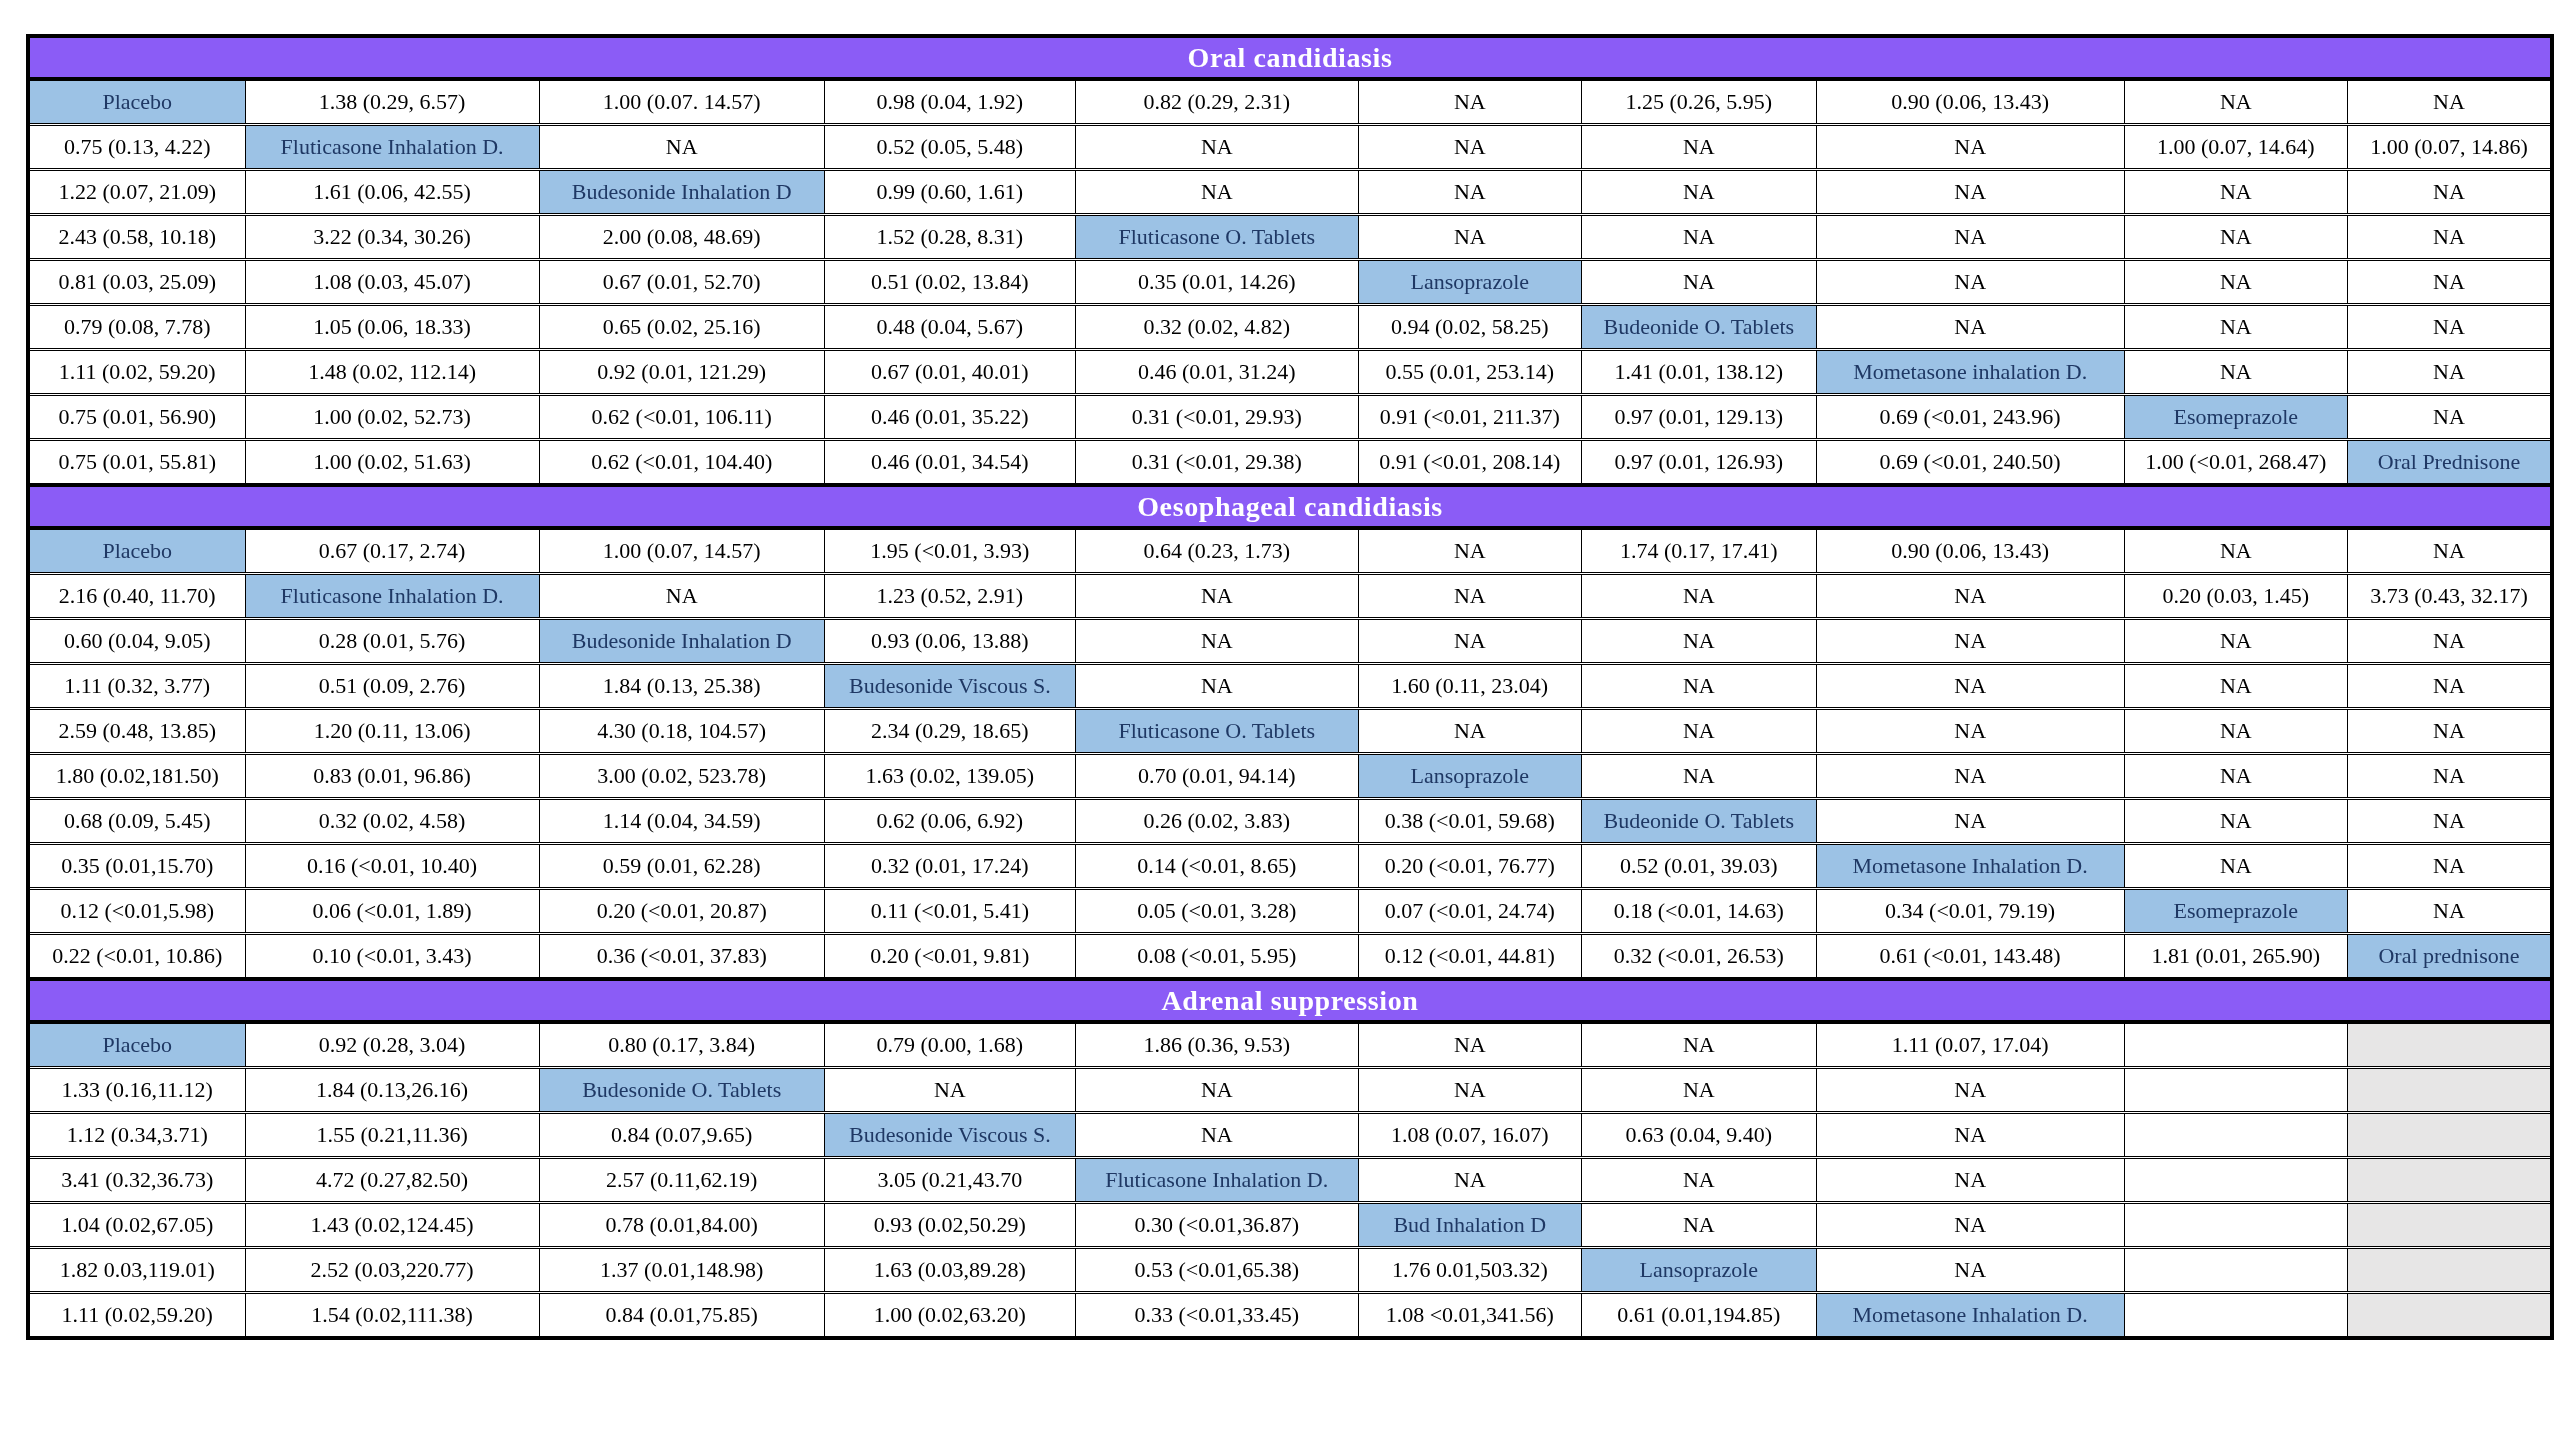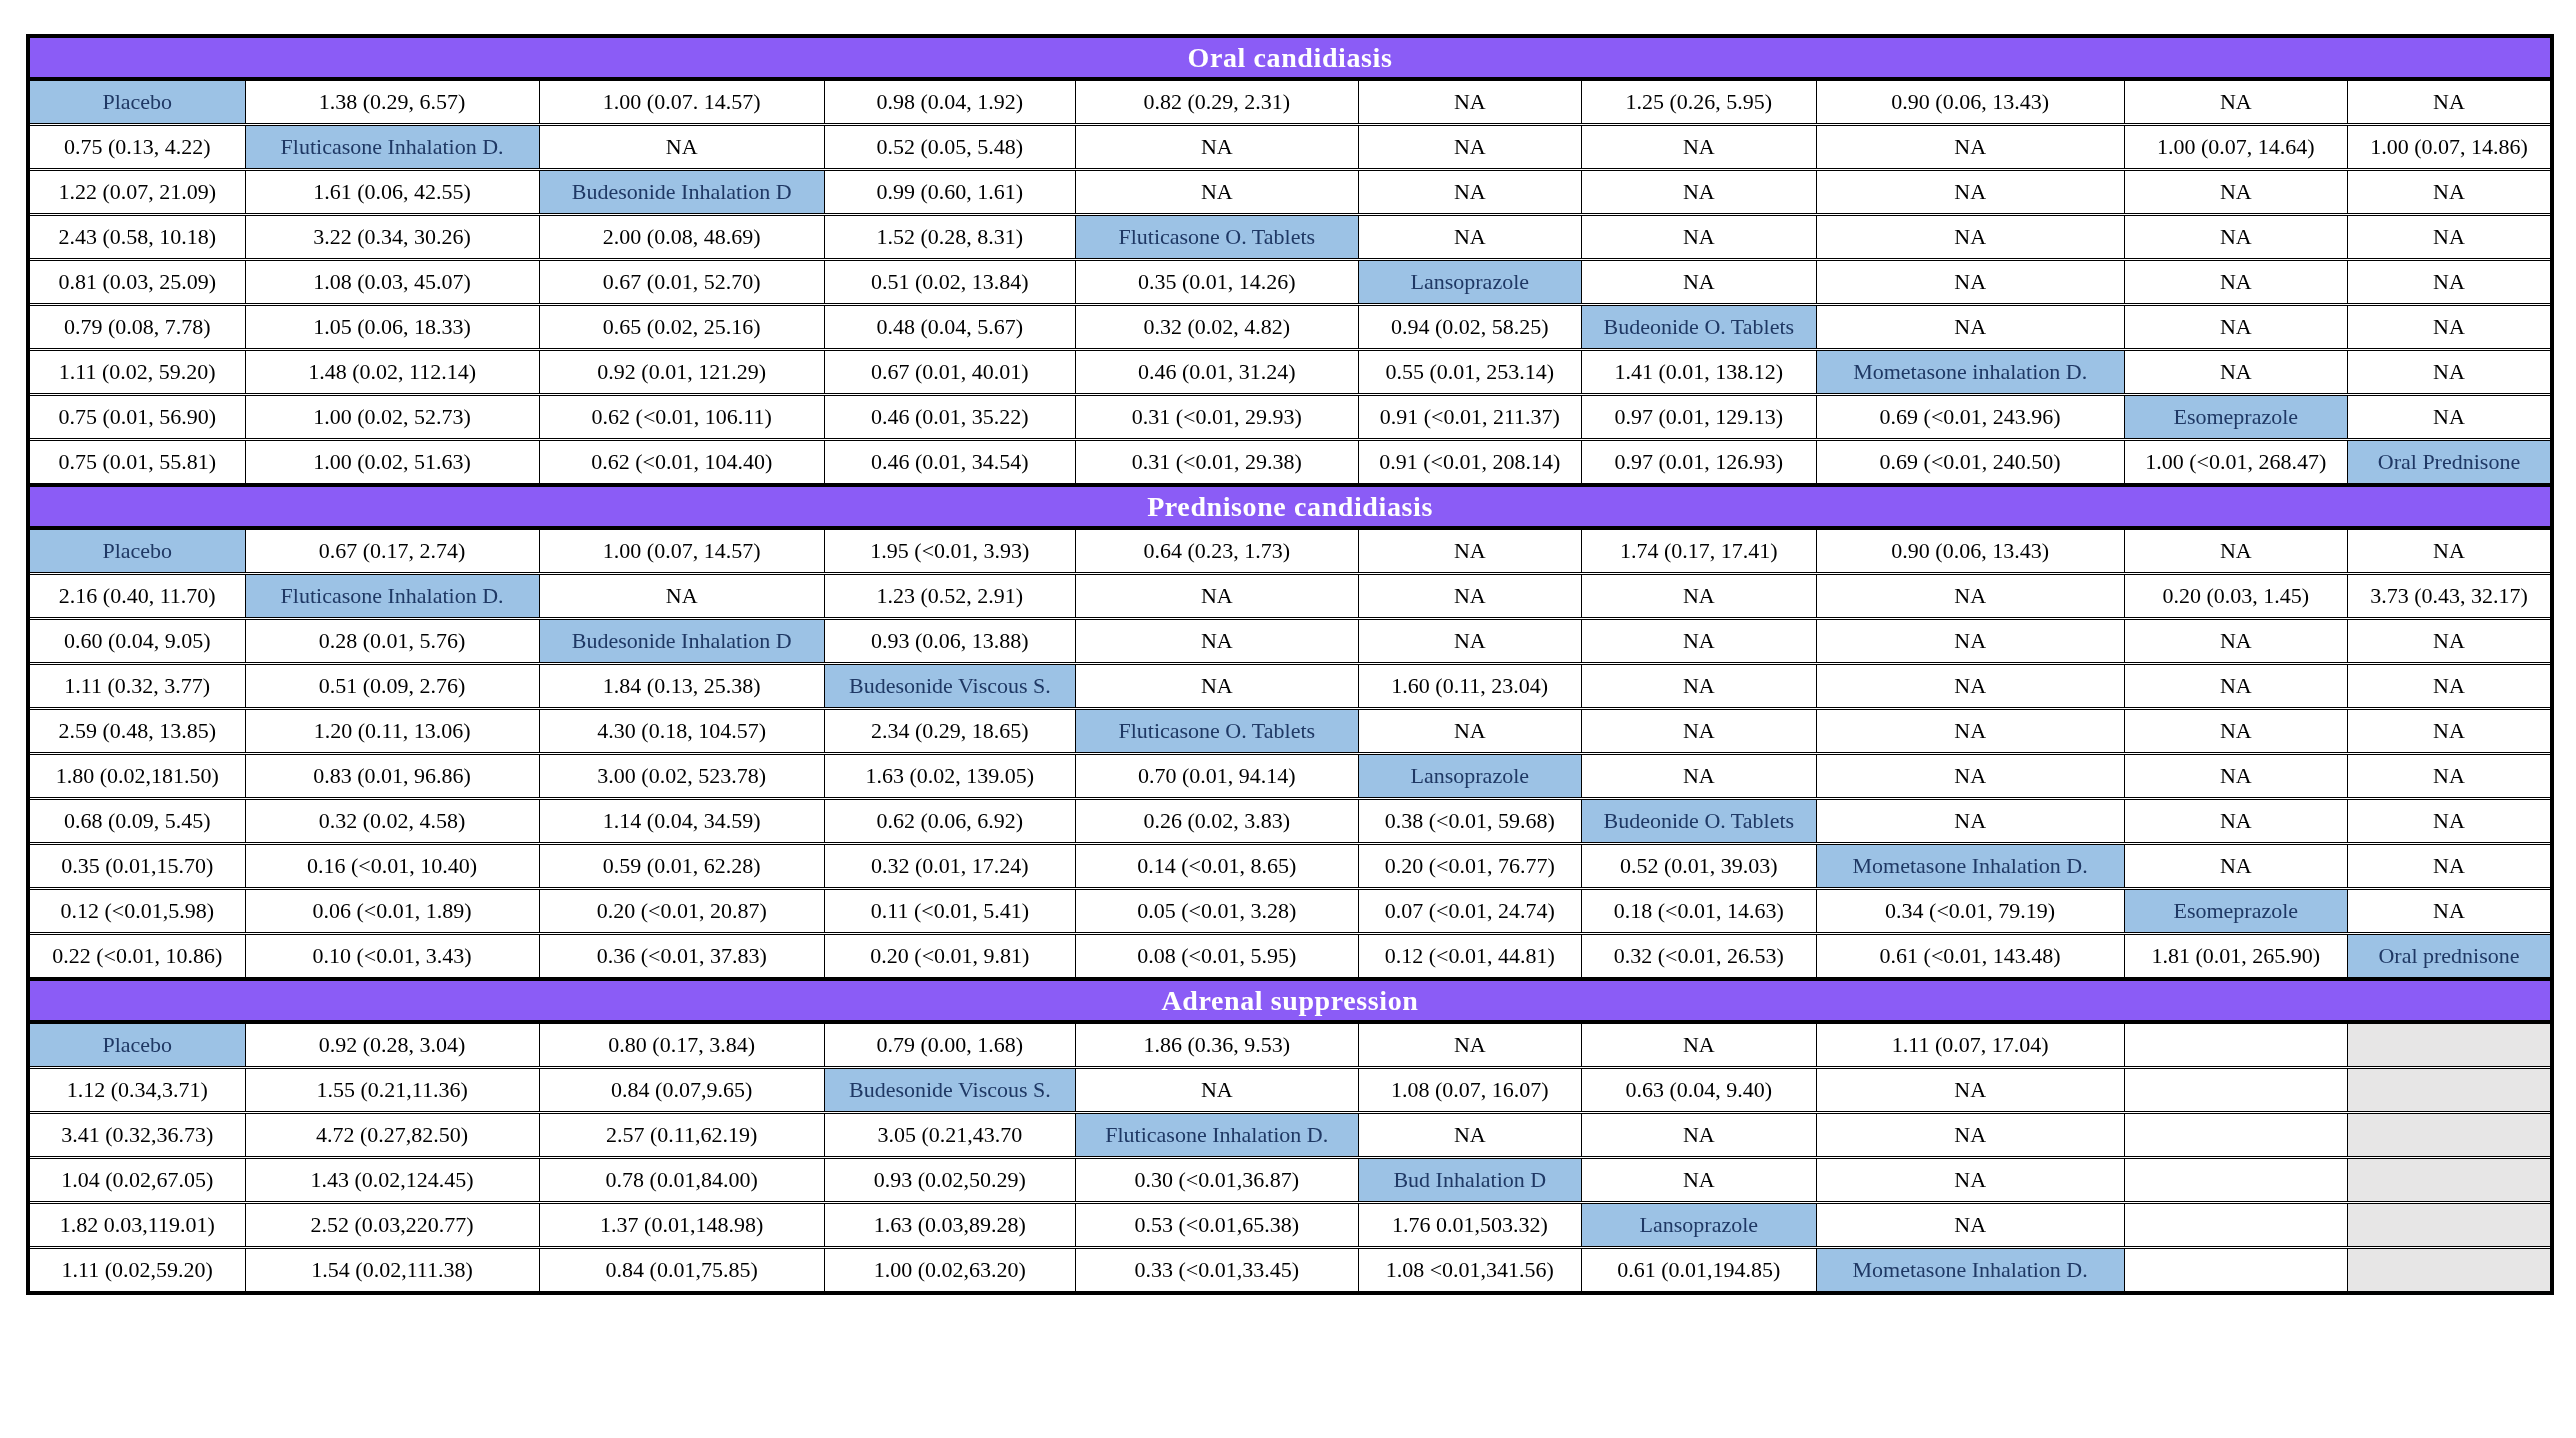--- a/index.html
+++ b/index.html
@@ -180,21 +180,21 @@
         <td>0.31 (&lt;0.01, 29.38)</td>
         <td>0.91 (&lt;0.01, 208.14)</td>
         <td>0.97 (0.01, 126.93)</td>
         <td>0.69 (&lt;0.01, 240.50)</td>
         <td>1.00 (&lt;0.01, 268.47)</td>
         <td class="diag">Oral Prednisone</td>
       </tr>
     </tbody>
     <tbody>
       <tr class="sh">
-        <td colspan="10">Prednisone candidiasis</td>
+        <td colspan="10">Oesophageal candidiasis</td>
       </tr>
       <tr>
         <td class="diag">Placebo</td>
         <td>0.67 (0.17, 2.74)</td>
         <td>1.00 (0.07, 14.57)</td>
         <td>1.95 (&lt;0.01, 3.93)</td>
         <td>0.64 (0.23, 1.73)</td>
         <td>NA</td>
         <td>1.74 (0.17, 17.41)</td>
         <td>0.90 (0.06, 13.43)</td>
@@ -320,20 +320,32 @@
         <td>0.80 (0.17, 3.84)</td>
         <td>0.79 (0.00, 1.68)</td>
         <td>1.86 (0.36, 9.53)</td>
         <td>NA</td>
         <td>NA</td>
         <td>1.11 (0.07, 17.04)</td>
         <td></td>
         <td class="gray"></td>
       </tr>
       <tr>
+        <td>1.33 (0.16,11.12)</td>
+        <td>1.84 (0.13,26.16)</td>
+        <td class="diag">Budesonide O. Tablets</td>
+        <td>NA</td>
+        <td>NA</td>
+        <td>NA</td>
+        <td>NA</td>
+        <td>NA</td>
+        <td></td>
+        <td class="gray"></td>
+      </tr>
+      <tr>
         <td>1.12 (0.34,3.71)</td>
         <td>1.55 (0.21,11.36)</td>
         <td>0.84 (0.07,9.65)</td>
         <td class="diag">Budesonide Viscous S.</td>
         <td>NA</td>
         <td>1.08 (0.07, 16.07)</td>
         <td>0.63 (0.04, 9.40)</td>
         <td>NA</td>
         <td></td>
         <td class="gray"></td>

